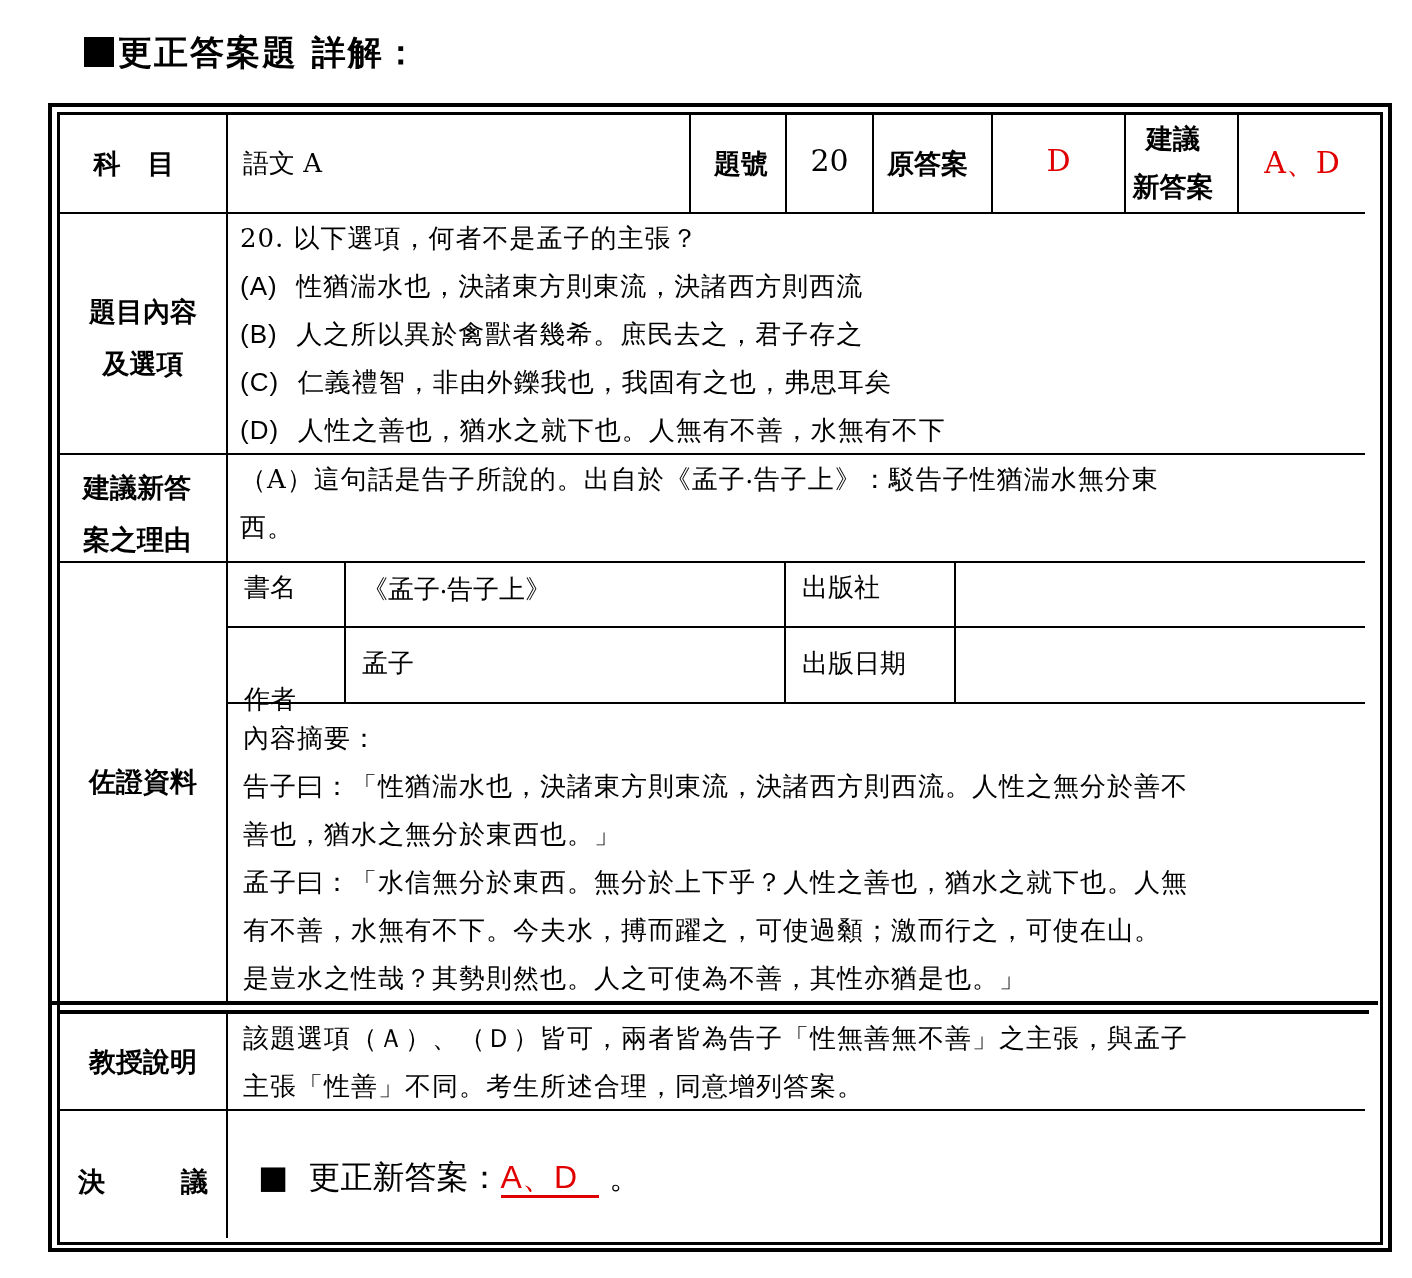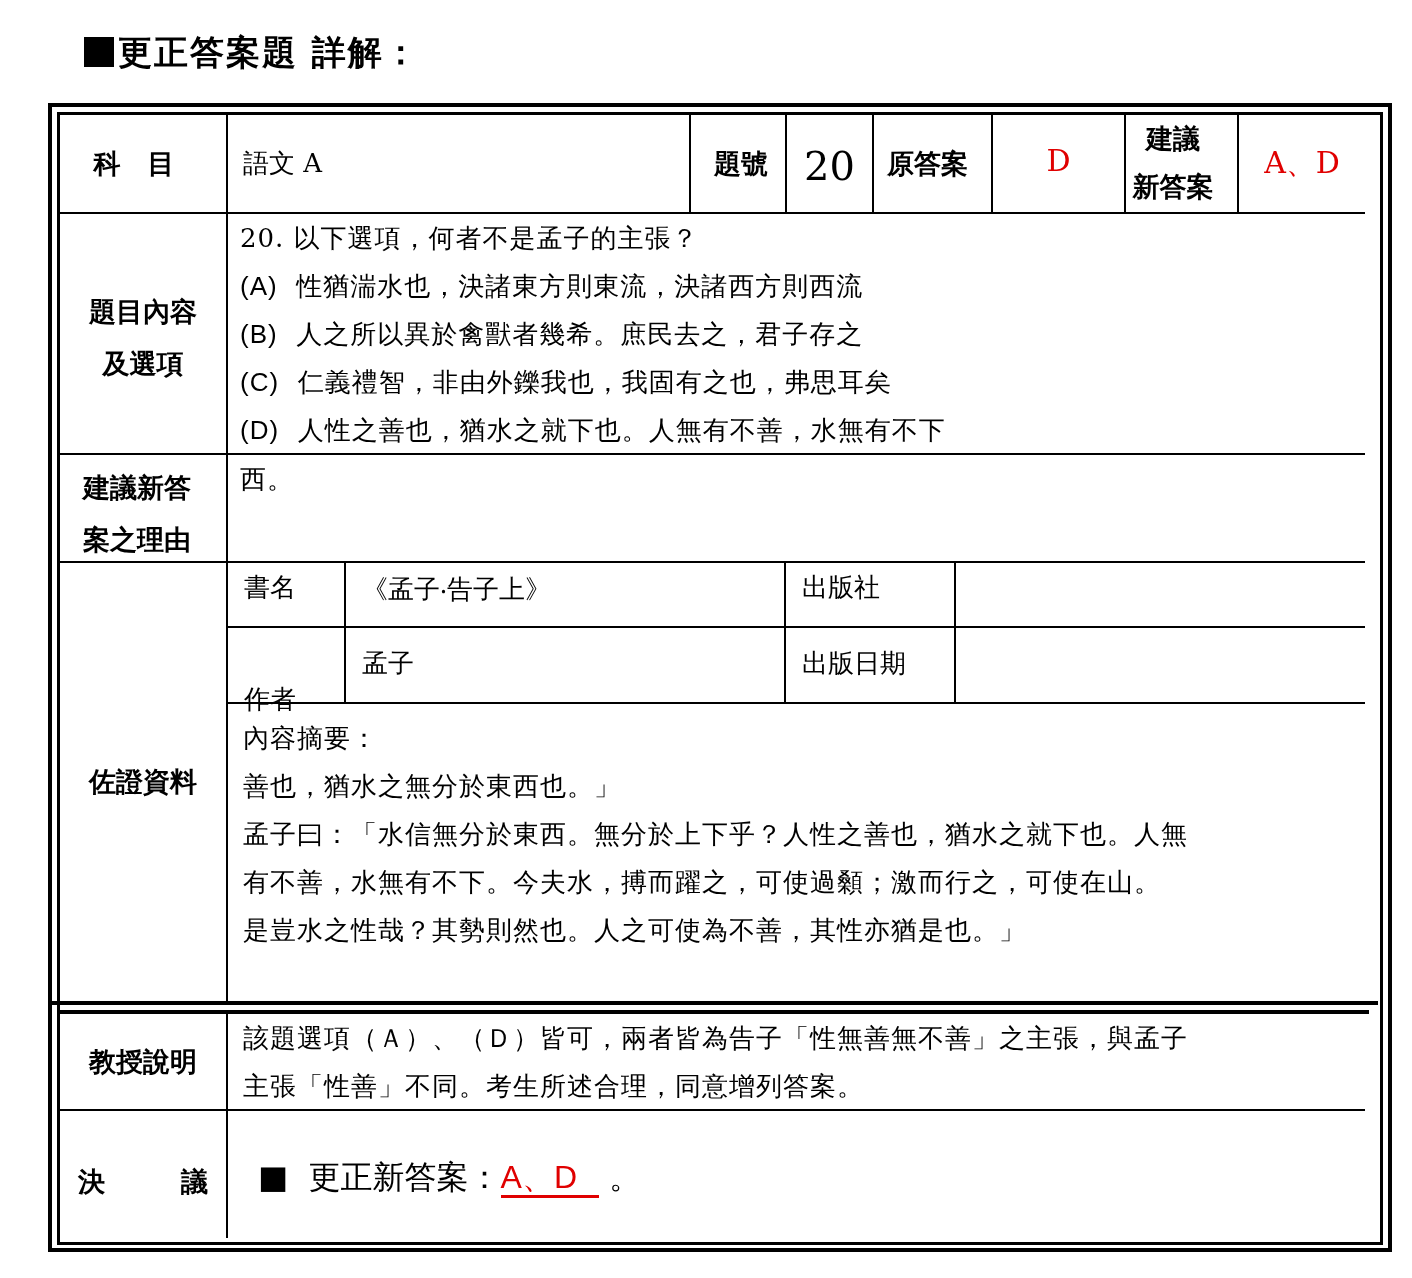--- a/index.html
+++ b/index.html
@@ -50,21 +50,21 @@
 <div class="vline" style="left:784px; top:562px; height:141px;"></div>
 <div class="vline" style="left:954px; top:562px; height:141px;"></div>
 
 <div class="hline thick" style="left:48px; top:1001px; width:1330px;"></div>
 <div class="hline thick" style="left:57px; top:1010px; width:1312px;"></div>
 <div class="hline" style="left:60px; top:1109px; width:1305px;"></div>
 
 <div class="lbl" style="left:60px; top:138px; width:148px;">科　目</div>
 <div class="txt" style="left:243px; top:146px;">語文 A</div>
 <div class="lbl" style="left:691px; top:138px; width:100px;">題號</div>
-<div class="txt" style="left:787px; top:143px; width:85px; text-align:center; font-size:40px;">20</div>
+<div class="txt" style="left:787px; top:143px; width:85px; text-align:center; font-size:30px;">20</div>
 <div class="lbl" style="left:874px; top:138px; width:107px;">原答案</div>
 <div class="txt red" style="left:993px; top:143px; width:131px; text-align:center; font-size:30px;">D</div>
 <div class="lbl" style="left:1126px; top:115px; width:94px; line-height:48px;">
   <div>建議</div>
   <div>新答案</div>
 </div>
 <div class="txt red" style="left:1239px; top:143px; width:126px; text-align:center; font-size:30px;">A、D</div>
 
 <div class="lbl" style="left:60px; top:286px; width:166px;">
   <div>題目內容</div>
@@ -76,34 +76,36 @@
   <div><span class="sans">(B)</span>&nbsp;&nbsp;<span>人之所以異於禽獸者幾希。庶民去之，君子存之</span></div>
   <div><span class="sans">(C)</span>&nbsp;&nbsp;<span>仁義禮智，非由外鑠我也，我固有之也，弗思耳矣</span></div>
   <div><span class="sans">(D)</span>&nbsp;&nbsp;<span>人性之善也，猶水之就下也。人無有不善，水無有不下</span></div>
 </div>
 
 <div class="lbl" style="left:60px; top:462px; width:154px;">
   <div>建議新答</div>
   <div>案之理由</div>
 </div>
 <div class="txt body-lines" style="left:240px; top:455px;">
+  <div>（A）這句話是告子所說的。出自於《孟子‧告子上》：駁告子性猶湍水無分東</div>
   <div>西。</div>
 </div>
 
 <div class="lbl" style="left:60px; top:756px; width:166px;">佐證資料</div>
 <div class="txt" style="left:244px; top:570px;">書名</div>
 <div class="txt" style="left:362px; top:570px;">《孟子‧告子上》</div>
 <div class="txt" style="left:802px; top:570px;">出版社</div>
 <div class="txt" style="left:972px; top:570px;"></div>
 <div class="txt" style="left:244px; top:682px;">作者</div>
 <div class="txt" style="left:362px; top:646px;">孟子</div>
 <div class="txt" style="left:802px; top:646px;">出版日期</div>
 <div class="txt" style="left:972px; top:646px;"></div>
 <div class="txt body-lines" style="left:243px; top:714px;">
   <div>內容摘要：</div>
+  <div>告子曰：「性猶湍水也，決諸東方則東流，決諸西方則西流。人性之無分於善不</div>
   <div>善也，猶水之無分於東西也。」</div>
   <div>孟子曰：「水信無分於東西。無分於上下乎？人性之善也，猶水之就下也。人無</div>
   <div>有不善，水無有不下。今夫水，搏而躍之，可使過顙；激而行之，可使在山。</div>
   <div>是豈水之性哉？其勢則然也。人之可使為不善，其性亦猶是也。」</div>
 </div>
 
 <div class="lbl" style="left:60px; top:1036px; width:166px;">教授說明</div>
 <div class="txt body-lines" style="left:243px; top:1014px;">
   <div>該題選項（Ａ）、（Ｄ）皆可，兩者皆為告子「性無善無不善」之主張，與孟子</div>
   <div>主張「性善」不同。考生所述合理，同意增列答案。</div>

